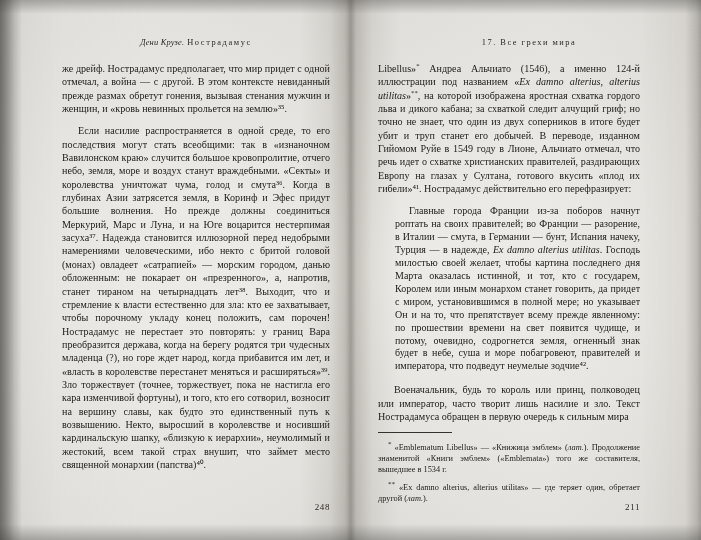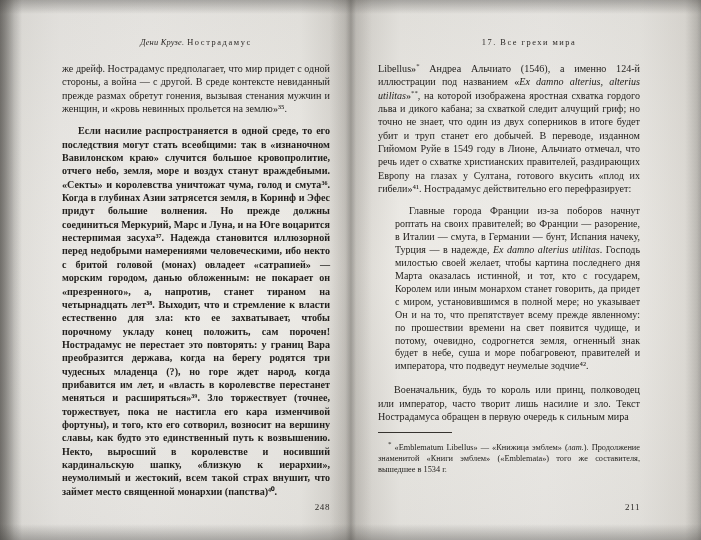--- a/index.html
+++ b/index.html
@@ -113,21 +113,21 @@
     text-align: justify;
     color: #23211e;
     hyphens: auto;
   }
   .para {
     margin: 0 0 0 0;
     text-indent: 16px;
     text-align: justify;
   }
   .para.cont { text-indent: 0; }
-  .para + .para { margin-top: 0px; font-weight: bold; }
+  .para + .para { margin-top: 0px; }
   .para.gap { margin-top: 9px; }
 
   .quote-block {
     margin: 10px 0 10px 0;
     padding-left: 17px;
     font-size: 10px;
     line-height: 12.9px;
     text-align: justify;
   }
   .quote-block p { margin: 0; text-indent: 14px; }
@@ -180,21 +180,21 @@
 <div id="page">
   <div class="spread"></div>
 
   <div class="page-col page-left">
     <div class="running-head">
       <span class="rh-author">Дени Крузе.</span>
       <span class="rh-title">Нострадамус</span>
     </div>
 
     <div class="body-text">
-      <p class="para cont">же дрейф. Нострадамус предполагает, что мир придет с одной стороны, а война — с другой. В среде контексте невиданный прежде размах обретут гонения, вызывая стенания мужчин и женщин, и «кровь невинных прольется на землю»³⁵.</p>
+      <p class="para cont">же дрейф. Нострадамус предполагает, что мир придет с одной отмечал, а война — с другой. В этом контексте невиданный прежде размах обретут гонения, вызывая стенания мужчин и женщин, и «кровь невинных прольется на землю»³⁵.</p>
       <p class="para gap">Если насилие распространяется в одной среде, то его последствия могут стать всеобщими: так в «изнаночном Вавилонском краю» случится большое кровопролитие, отчего небо, земля, море и воздух станут враждебными. «Секты» и королевства уничтожат чума, голод и смута³⁶. Когда в глубинах Азии затрясется земля, в Коринф и Эфес придут большие волнения. Но прежде должны соединиться Меркурий, Марс и Луна, и на Юге воцарится нестерпимая засуха³⁷. Надежда становится иллюзорной перед недобрыми намерениями человеческими, ибо некто с бритой головой (монах) овладеет «сатрапией» — морским городом, данью обложенным: не покарает он «презренного», а, напротив, станет тираном на четырнадцать лет³⁸. Выходит, что и стремление к власти естественно для зла: кто ее захватывает, чтобы порочному укладу конец положить, сам порочен! Нострадамус не перестает это повторять: у границ Вара преобразится держава, когда на берегу родятся три чудесных младенца (?), но горе ждет народ, когда прибавится им лет, и «власть в королевстве перестанет меняться и расширяться»³⁹. Зло торжествует (точнее, торжествует, пока не настигла его кара изменчивой фортуны), и того, кто его сотворил, возносит на вершину славы, как будто это единственный путь к возвышению. Некто, выросший в королевстве и носивший кардинальскую шапку, «близкую к иерархии», неумолимый и жестокий, всем такой страх внушит, что займет место священной монархии (папства)⁴⁰.</p>
     </div>
 
     <div class="folio">248</div>
   </div>
 
   <div class="page-col page-right">
     <div class="running-head">
       <span class="rh-chapter">17. Все грехи мира</span>
     </div>
@@ -207,20 +207,21 @@
       <div class="quote-block">
         <p><span>Главные города Франции из-за поборов начнут роптать на своих правителей; во Франции — разорение, в Италии — смута, в Германии — бунт, Испания начеку, Турция — в надежде, </span><span class="it">Ex damno alterius utilitas</span><span>. Господь милостью своей желает, чтобы картина последнего дня Марта оказалась истинной, и тот, кто с государем, Королем или иным монархом станет говорить, да придет с миром, установившимся в полной мере; но указывает Он и на то, что препятствует всему прежде явленному: по прошествии времени на свет появится чудище, и потому, очевидно, содрогнется земля, огненный знак будет в небе, суша и море побагровеют, правителей и императора, что подведут неумелые зодчие⁴².</span></p>
       </div>
 
       <p class="para">Военачальник, будь то король или принц, полководец или император, часто творит лишь насилие и зло. Текст Нострадамуса обращен в первую очередь к сильным мира</p>
 
       <div class="footnote-rule"></div>
 
       <div class="footnotes">
         <p><span class="fn-mark">*</span> <span>«Emblematum Libellus» — «Книжица эмблем» (</span><span class="it">лат.</span><span>). Продолжение знаменитой «Книги эмблем» («Emblemata») того же составителя, вышедшее в 1534 г.</span></p>
+        <p><span class="fn-mark">**</span> <span>«Ex damno alterius, alterius utilitas» — где теряет один, обретает другой (</span><span class="it">лат.</span><span>).</span></p>
       </div>
     </div>
 
     <div class="folio">211</div>
   </div>
 
   <div class="gutter"></div>
   <div class="edge-left"></div>
   <div class="edge-right"></div>
   <div class="edge-top"></div>

